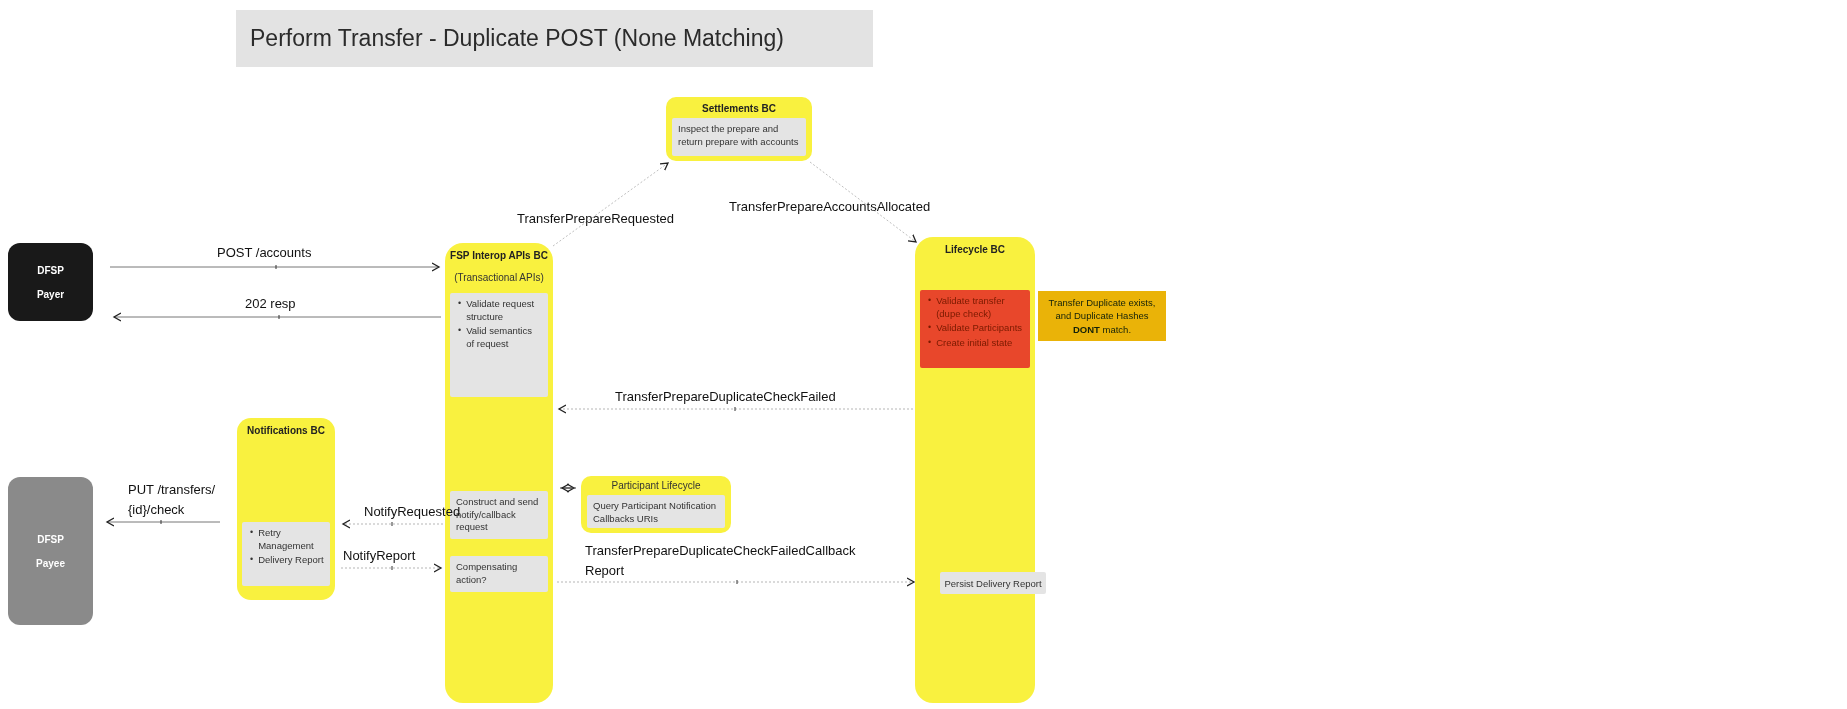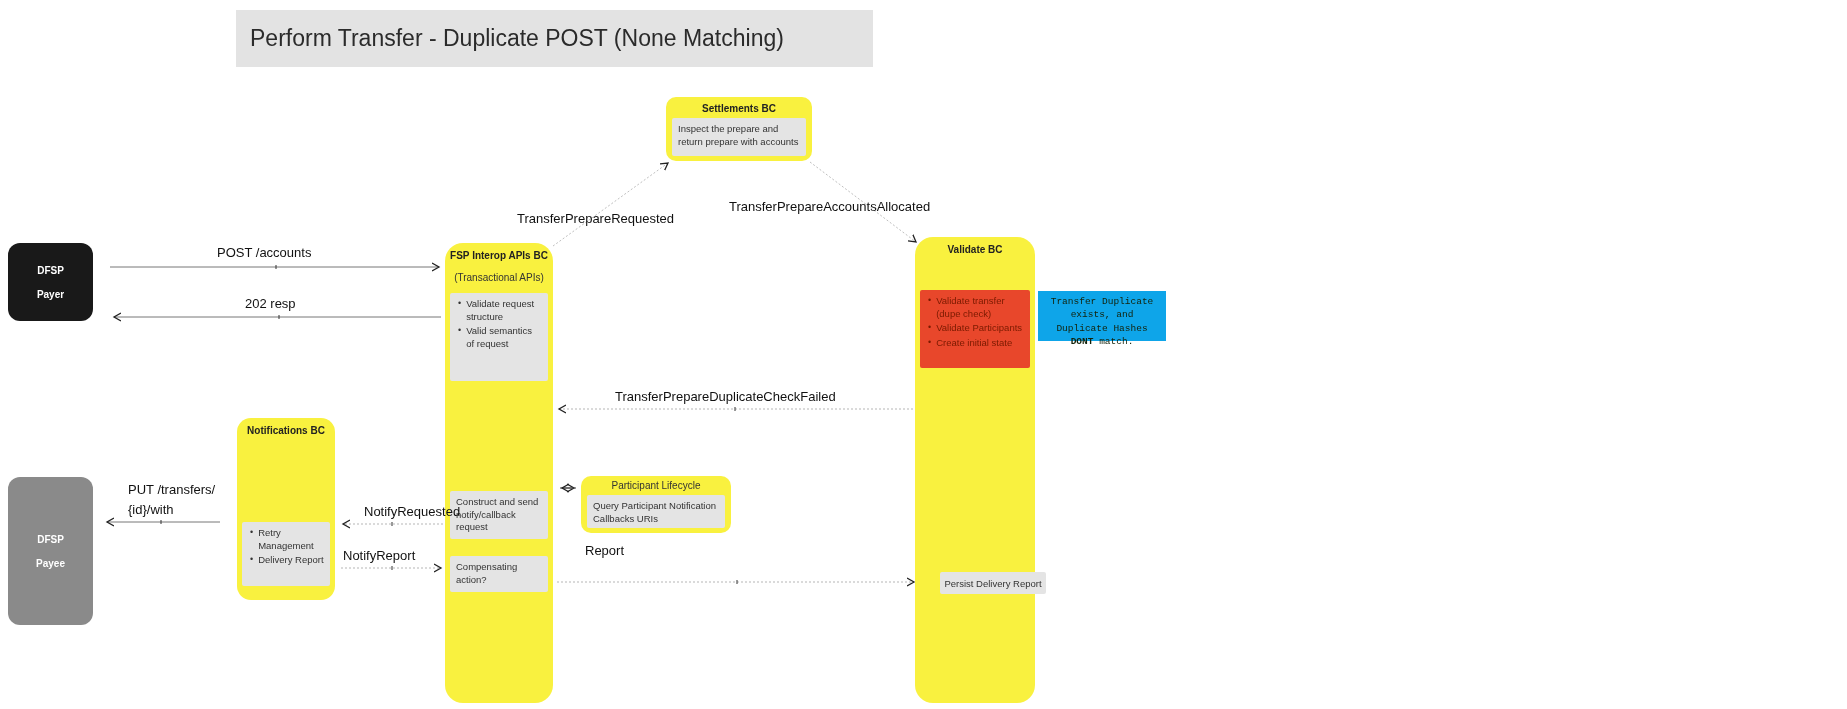--- a/index.html
+++ b/index.html
@@ -14,23 +14,23 @@
   .node-title{position:absolute;left:0;right:0;text-align:center;font-size:10px;font-weight:700;color:#222;}
   .node-subtitle{position:absolute;left:0;right:0;text-align:center;font-size:10px;color:#333;}
   .note{position:absolute;background:#e4e4e4;box-sizing:border-box;border-radius:2px;
         font-size:9.5px;line-height:1.32;color:#333;padding:5px 6px;}
   .note.red{background:#e8472b;color:#7a1a00;}
   .bullets{display:flex;flex-direction:column;gap:2px;}
   .bullet{display:flex;}
   .bullet::before{content:"\2022";font-size:9px;margin:0 5px 0 2px;line-height:1.32;}
   .actor{position:absolute;border-radius:12px;color:#ffffff;display:flex;flex-direction:column;
          align-items:center;justify-content:center;gap:13px;font-size:10px;font-weight:600;z-index:2;}
-  .annotation{position:absolute;background:#0ea5e9;color:#14220a;font-size:9.5px;line-height:1.4;
-              display:flex;align-items:flex-start;justify-content:center;text-align:center;
-              padding:4px 8px;box-sizing:border-box;z-index:2;font-family:Liberation Mono, monospace;}
+  .annotation{position:absolute;background:#eab308;color:#14220a;font-size:9.5px;line-height:1.4;
+              display:flex;align-items:center;justify-content:center;text-align:center;
+              padding:4px 8px;box-sizing:border-box;z-index:2;}
   .msg{position:absolute;font-size:13px;color:#111;white-space:nowrap;z-index:3;line-height:20px;}
   .msg.wrap2{white-space:normal;line-height:20px;}
   .persist{position:absolute;background:#e4e4e4;font-size:9.5px;color:#333;display:flex;
            align-items:center;justify-content:center;border-radius:2px;}
 </style>
 </head>
 <body>
 
 <div class="canvas">
 
@@ -68,36 +68,36 @@
   <div class="titlebar">Perform Transfer - Duplicate POST (None Matching)</div>
 
   <div class="node" style="left:666px;top:97px;width:146px;height:64px;border-radius:10px;">
     <div class="node-title" style="top:6px;">Settlements BC</div>
     <div class="note" style="left:6px;top:21px;width:134px;height:38px;">Inspect the prepare and return prepare with accounts</div>
   </div>
 
   <div class="node" style="left:445px;top:243px;width:108px;height:460px;border-radius:18px;">
     <div class="node-title" style="top:7px;">FSP Interop APIs BC</div>
     <div class="node-subtitle" style="top:29px;">(Transactional APIs)</div>
-    <div class="note" style="left:5px;top:50px;width:98px;height:88px;">
+    <div class="note" style="left:5px;top:50px;width:98px;height:104px;">
       <div class="bullets">
         <div class="bullet">
             <span>Validate request structure</span>
           </div>
         <div class="bullet">
             <span>Valid semantics of request</span>
           </div>
       </div>
     </div>
     <div class="note" style="left:5px;top:248px;width:98px;height:48px;">Construct and send notify/callback request</div>
     <div class="note" style="left:5px;top:313px;width:98px;height:36px;">Compensating action?</div>
   </div>
 
   <div class="node" style="left:915px;top:237px;width:120px;height:466px;border-radius:18px;">
-    <div class="node-title" style="top:7px;">Validate BC</div>
+    <div class="node-title" style="top:7px;">Lifecycle BC</div>
     <div class="note red" style="left:5px;top:53px;width:110px;height:78px;">
       <div class="bullets">
         <div class="bullet">
             <span>Validate transfer (dupe check)</span>
           </div>
         <div class="bullet">
             <span>Validate Participants</span>
           </div>
         <div class="bullet">
             <span>Create initial state</span>
@@ -145,19 +145,20 @@
 
   <div class="msg" style="left:217px;top:243px;">POST /accounts</div>
   <div class="msg" style="left:245px;top:294px;">202 resp</div>
   <div class="msg" style="left:517px;top:209px;">TransferPrepareRequested</div>
   <div class="msg" style="left:729px;top:197px;">TransferPrepareAccountsAllocated</div>
   <div class="msg" style="left:615px;top:387px;">TransferPrepareDuplicateCheckFailed</div>
   <div class="msg" style="left:336px;top:502px;padding-left:28px;">NotifyRequested</div>
   <div class="msg" style="left:343px;top:546px;">NotifyReport</div>
   <div class="msg wrap2" style="left:106px;top:480px;margin-left:22px;">
     <div>PUT /transfers/</div>
-    <div>{id}/with</div>
+    <div>{id}/check</div>
   </div>
   <div class="msg wrap2" style="left:585px;top:541px;">
+    <div>TransferPrepareDuplicateCheckFailedCallback</div>
     <div>Report</div>
   </div>
 
 </div>
 
 </body></html>

